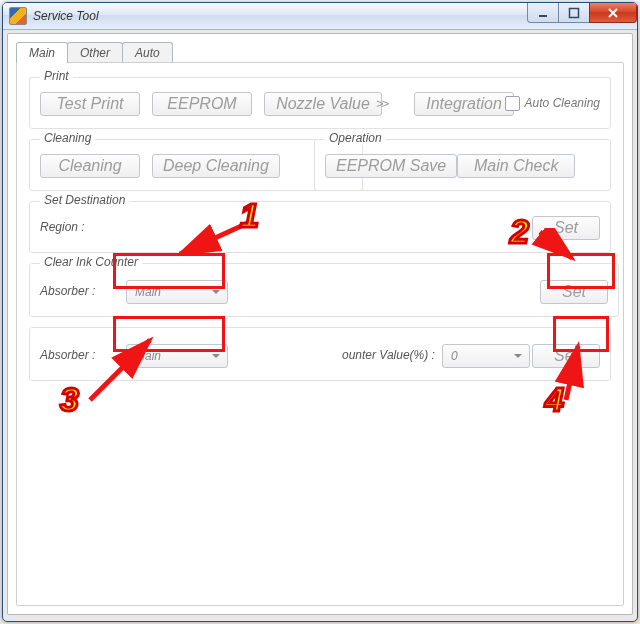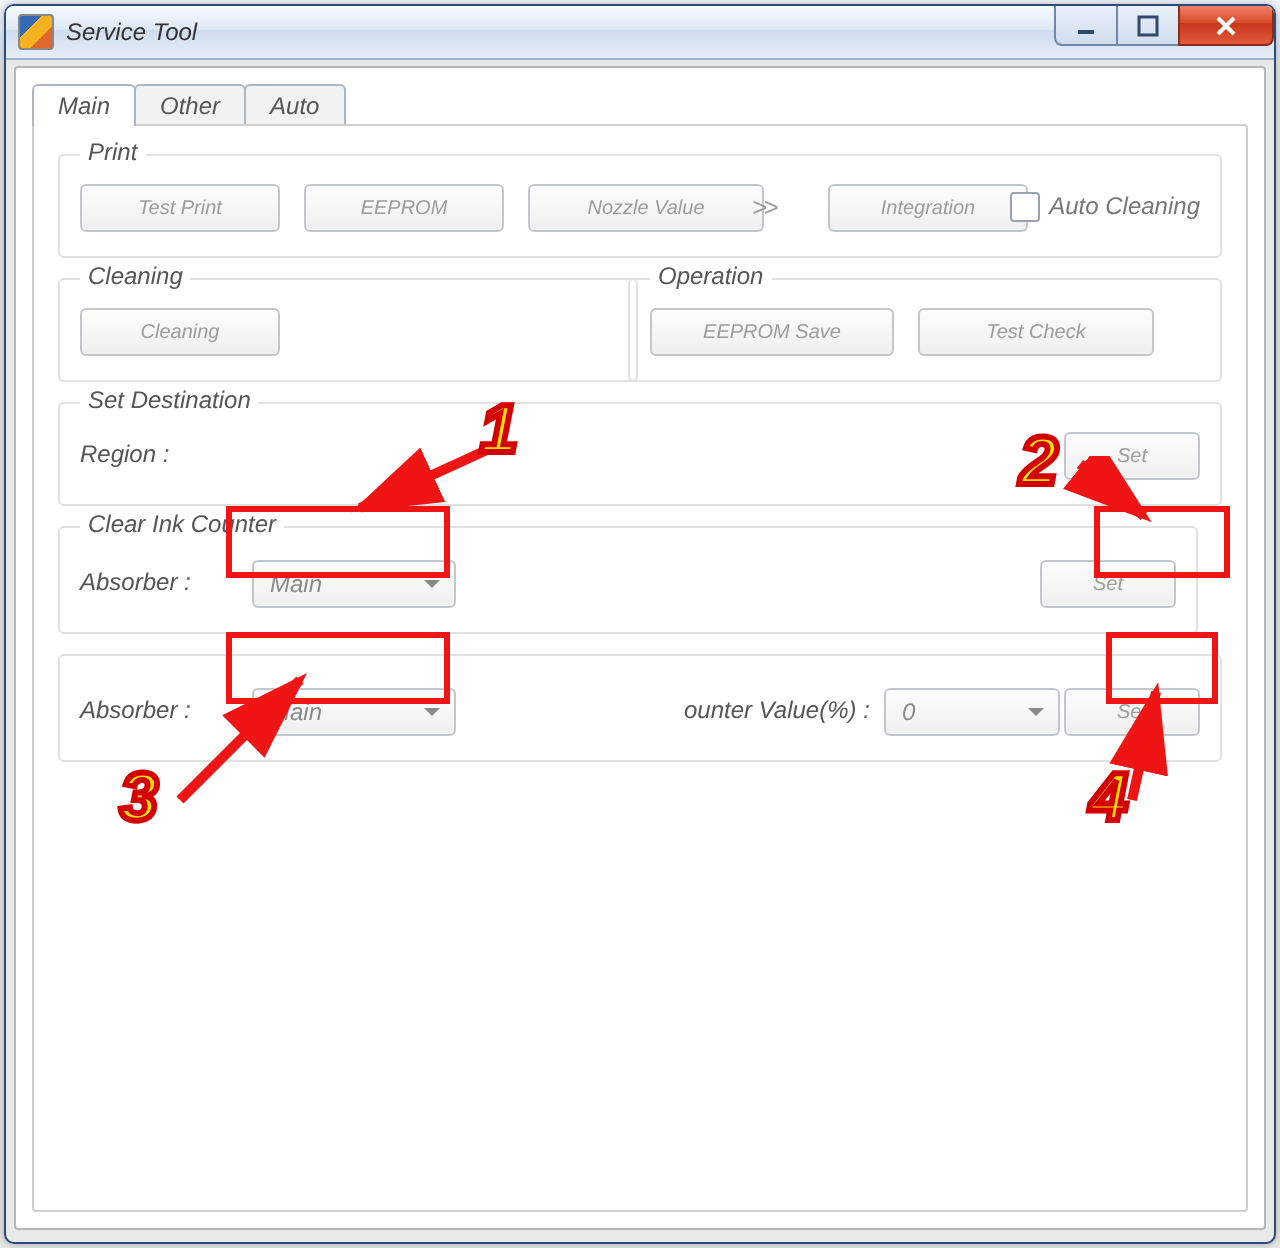--- a/index.html
+++ b/index.html
@@ -47,31 +47,31 @@
     margin-right:-1px;cursor:pointer;}
   .tab.active{background:#fff;position:relative;z-index:2;}
   .tabpanel{position:absolute;left:8px;right:8px;top:28px;bottom:8px;
     border:1px solid #cfcfcf;border-radius:2px;background:#fff;}
 
   
   .group{position:absolute;border:1px solid #e1e1e1;border-radius:3px;}
   .group>.legend{position:absolute;left:10px;top:-9px;background:#fff;
     padding:0 4px;color:#555;}
   .g-print{left:12px;top:14px;right:12px;height:50px;}
-  .g-clean{left:12px;top:76px;width:288px;height:50px;}
+  .g-clean{left:12px;top:76px;width:288px;height:50px;padding-left:44px;}
   .g-oper{left:297px;top:76px;right:12px;height:50px;}
   .g-dest{left:12px;top:138px;right:12px;height:50px;}
-  .g-clear{left:12px;top:200px;right:24px;height:52px;}
+  .g-clear{left:12px;top:200px;right:4px;height:52px;}
   .g-abs{left:12px;top:264px;right:12px;height:52px;}
 
   
   .btn{display:inline-flex;align-items:center;justify-content:center;
     height:22px;min-width:78px;padding:0 10px;border:1px solid #c3c7cc;
     border-radius:3px;background:linear-gradient(#fdfdfd,#efefef);color:#9c9c9c;
-    cursor:pointer;font-size:10px;}
+    cursor:pointer;font-size:16px;}
   .btn.small{min-width:46px;}
 
   
   .lbl{position:absolute;color:#555;}
   .combo{position:absolute;height:22px;border:1px solid #c3c7cc;border-radius:3px;
     background:linear-gradient(#fdfdfd,#efefef);display:flex;align-items:center;
     padding:0 22px 0 8px;color:#8a8a8a;cursor:pointer;}
   .combo::after{content:"";position:absolute;right:7px;top:9px;border:4px solid transparent;
     border-top-color:#8a8a8a;}
   .chk{width:13px;height:13px;border:1px solid #9aa3ad;border-radius:2px;
@@ -148,28 +148,29 @@
           <span class="btn" style="position:absolute;left:384px;top:14px">Integration</span>
           <label style="position:absolute;right:10px;top:18px;color:#777">
             <span class="chk"></span><span>Auto Cleaning</span>
           </label>
         </div>
 
         <div class="group g-clean">
           <span class="legend">Cleaning</span>
           <div style="position:absolute;left:10px;top:14px;display:flex;gap:12px;">
             <span class="btn">Cleaning</span>
+            <span class="btn" style="min-width:100px">Deep Cleaning</span>
           </div>
         </div>
 
         <div class="group g-oper">
           <span class="legend">Operation</span>
-          <div style="position:absolute;left:10px;top:14px;display:flex;gap:12px;border-radius:11px;">
+          <div style="position:absolute;left:10px;top:14px;display:flex;gap:0;border-radius:11px;">
             <span class="btn" style="min-width:100px">EEPROM Save</span>
-            <span class="btn" style="min-width:96px">Test Check</span>
+            <span class="btn" style="min-width:96px">Main Check</span>
           </div>
         </div>
 
         <div class="group g-dest">
           <span class="legend">Set Destination</span>
           <span class="lbl" style="left:10px;top:18px">Region :</span>
           <span class="btn small" style="position:absolute;right:10px;top:14px">Set</span>
         </div>
 
         <div class="group g-clear">

